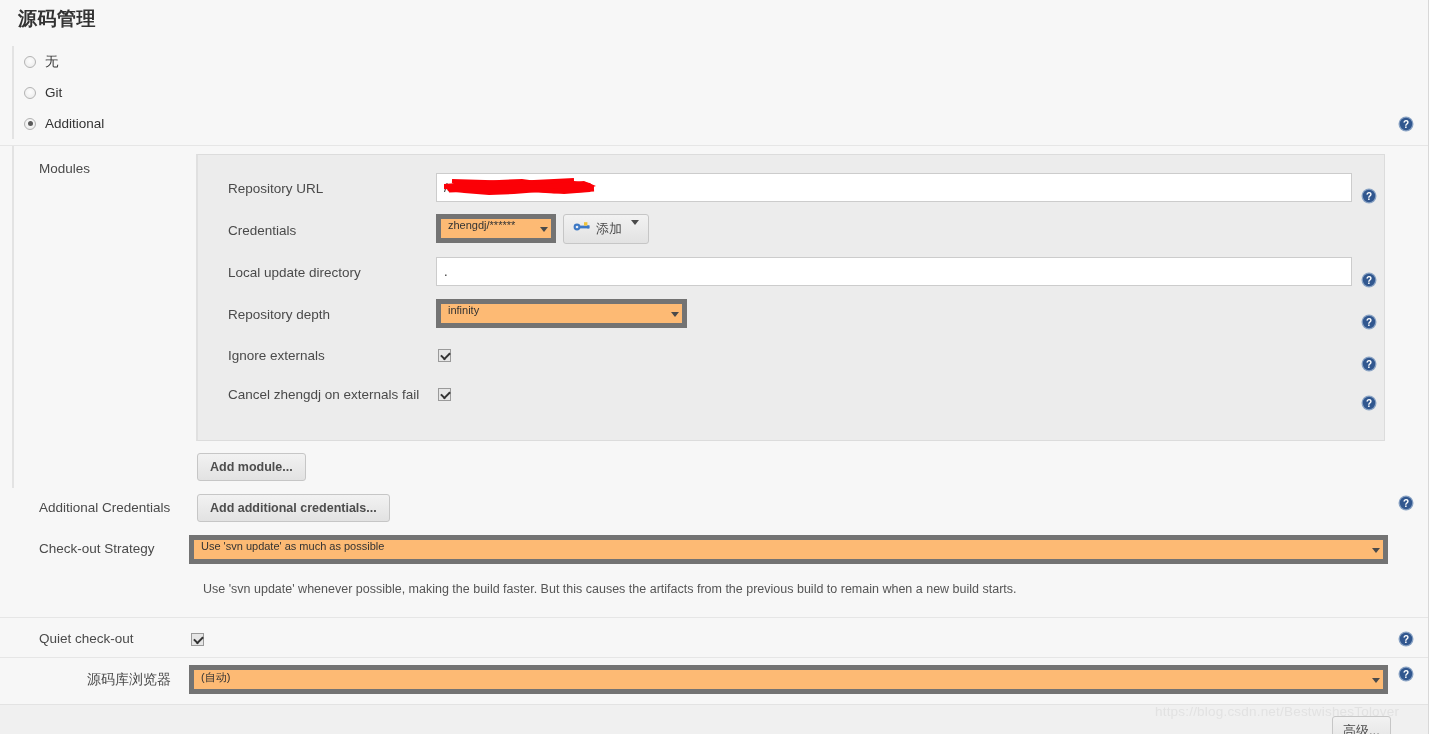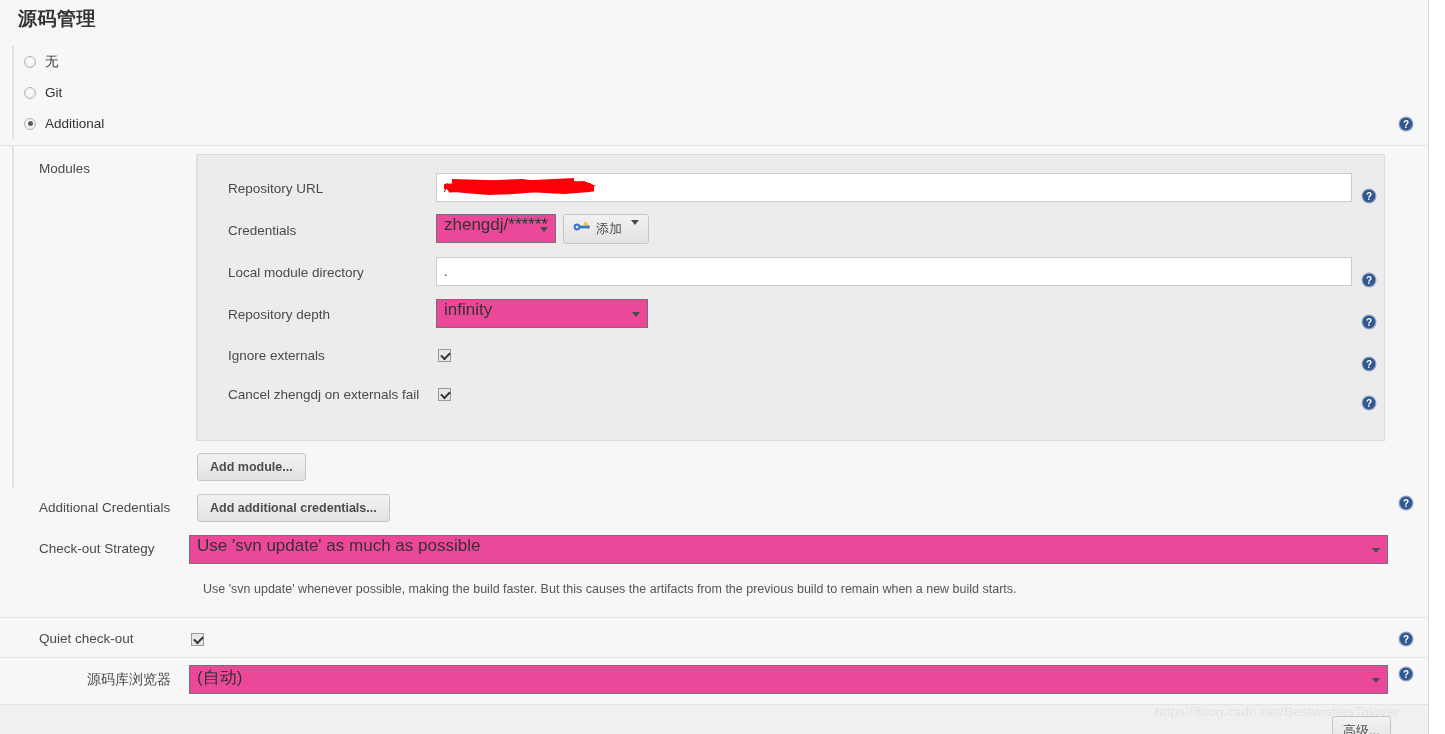--- a/index.html
+++ b/index.html
@@ -127,24 +127,24 @@
     background: #ffffff;
     box-sizing: border-box;
     padding: 0 7px;
     height: 29px;
     line-height: 27px;
     outline: none;
   }
 
   select.sel, .fake-select {
     font-family: "Liberation Sans", sans-serif;
-    font-size: 17px;
+    font-size: 11px;
     color: #333333;
-    border: 1px solid #737373;
-    background: #ec4899;
+    border: 5px solid #737373;
+    background: #fdba74;
     box-sizing: border-box;
     height: 29px;
     padding: 0 7px;
     outline: none;
     -webkit-appearance: none;
     appearance: none;
   }
   .select-wrap {
     position: relative;
     display: inline-block;
@@ -333,33 +333,33 @@
           <circle cx="4" cy="7" r="1.3" fill="#e8eef7"></circle>
           <rect x="6" y="5.6" width="10" height="2.8" fill="#3d78c4"></rect>
           <rect x="11" y="2.2" width="3.4" height="3.4" fill="#f2c437"></rect>
           <rect x="14.2" y="5.4" width="2.4" height="3" fill="#3d78c4"></rect>
         </svg>
       </span>
       <span>添加</span>
       <span class="btn-caret"></span>
     </button>
 
-    <div class="inner-label" style="left:30px; top:110px;">Local module directory</div>
+    <div class="inner-label" style="left:30px; top:110px;">Local update directory</div>
     <input class="text" style="position: absolute; left: 238px; top: 102px; width: 916px;" value=".">
     <span class="help-icon" style="left:1163px; top:117px;">
       <svg width="16" height="16" viewBox="0 0 16 16">
         <circle cx="8" cy="8" r="7.5" fill="#8aa3c4"></circle>
         <circle cx="8" cy="8" r="6.2" fill="#31578f"></circle>
         <text x="8" y="12" font-size="10" font-family="Liberation Sans, sans-serif" font-weight="bold" fill="#ffffff" text-anchor="middle">?</text>
       </svg>
     </span>
 
     <div class="inner-label" style="left:30px; top:152px;">Repository depth</div>
     <div class="select-wrap" style="position:absolute; left:238px; top:144px;">
-      <div class="fake-select" style="width:212px;">infinity</div>
+      <div class="fake-select" style="width:251px;">infinity</div>
       <span class="caret"></span>
     </div>
     <span class="help-icon" style="left:1163px; top:159px;">
       <svg width="16" height="16" viewBox="0 0 16 16">
         <circle cx="8" cy="8" r="7.5" fill="#8aa3c4"></circle>
         <circle cx="8" cy="8" r="6.2" fill="#31578f"></circle>
         <text x="8" y="12" font-size="10" font-family="Liberation Sans, sans-serif" font-weight="bold" fill="#ffffff" text-anchor="middle">?</text>
       </svg>
     </span>
 

